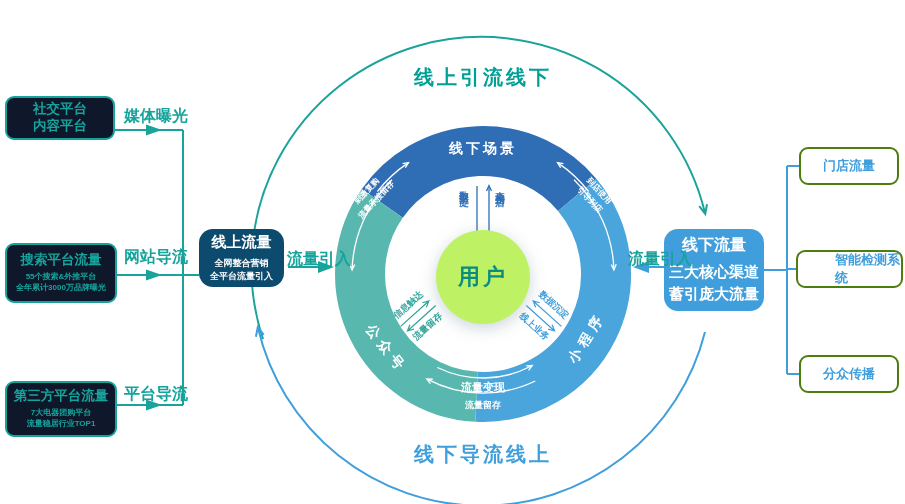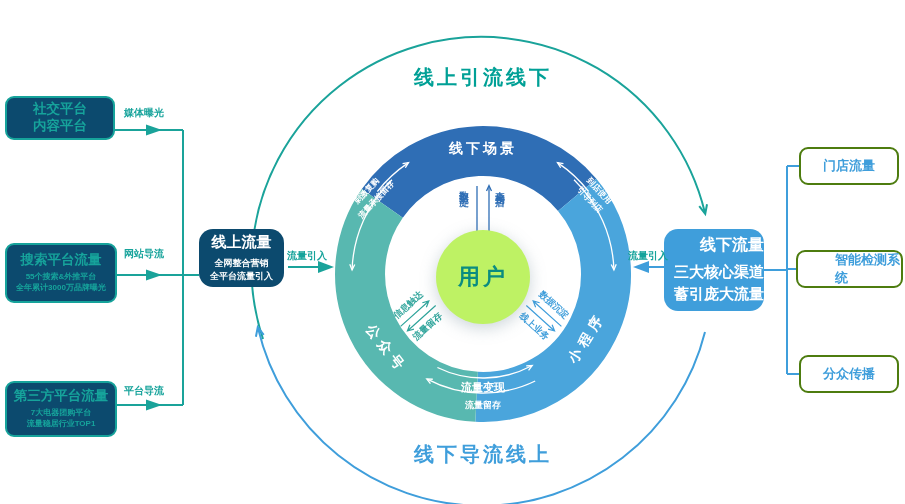--- a/index.html
+++ b/index.html
@@ -1,41 +1,41 @@
 <!DOCTYPE html>
 <html><head>
 <meta charset="utf-8">
 <style>
   html,body{margin:0;padding:0;background:#fff;}
   body{font-family:"Liberation Sans","DejaVu Sans",sans-serif;}
   #stage{position:relative;width:905px;height:504px;background:#fff;overflow:hidden;}
   #diagram-svg{position:absolute;left:0;top:0;z-index:1;pointer-events:none;}
 
   
-  .lbox{position:absolute;background:#0c4a6e;border:2px solid #16a39b;border-radius:9px;
+  .lbox{position:absolute;background:#0f172a;border:2px solid #16a39b;border-radius:9px;
         color:#16a39b;display:flex;flex-direction:column;align-items:center;justify-content:center;
         text-align:center;z-index:2;box-sizing:border-box;}
   .lbox .t{font-weight:bold;font-size:13.5px;line-height:1.25;}
   .lbox .s{font-weight:bold;font-size:8px;line-height:1.35;margin-top:3px;}
   #lbox1{left:5px;top:96px;width:110px;height:44px;}
   #lbox2{left:5px;top:243px;width:112px;height:60px;}
   #lbox3{left:5px;top:381px;width:112px;height:56px;}
 
-  .conn-label{position:absolute;color:#16a39b;font-weight:bold;font-size:10px;z-index:2;}
+  .conn-label{position:absolute;color:#16a39b;font-weight:bold;font-size:16px;z-index:2;}
   #lab-media{left:124px;top:106px;}
   #lab-site{left:124px;top:247px;}
   #lab-platform{left:124px;top:384px;}
 
   
   .flowbox{position:absolute;border-radius:14px;color:#fff;display:flex;flex-direction:column;
            align-items:center;justify-content:center;text-align:center;z-index:2;}
   .flowbox .t{font-weight:bold;font-size:15px;margin-bottom:5px;}
   .flowbox .s{font-size:9px;font-weight:bold;line-height:1.5;}
   #online-box{left:199px;top:229px;width:85px;height:58px;background:#0c4a6e;}
-  #offline-box{left:664px;top:229px;width:100px;height:82px;background:#3f9edb;align-items:flex-end;}
+  #offline-box{left:664px;top:229px;width:100px;height:82px;background:#3f9edb;}
   #offline-box .t{font-size:16px;}
   #offline-box .s{font-size:15px;}
   #lab-inflow-left{left:287px;top:249px;}
   #lab-inflow-right{left:628px;top:249px;}
 
   
   .rbox{position:absolute;background:#fff;border:2px solid #4d7c0f;border-radius:9px;color:#3f9edb;
         display:flex;align-items:center;justify-content:center;font-weight:bold;font-size:13px;
         z-index:2;box-sizing:border-box;}
   #rbox1{left:799px;top:147px;width:100px;height:38px;}

